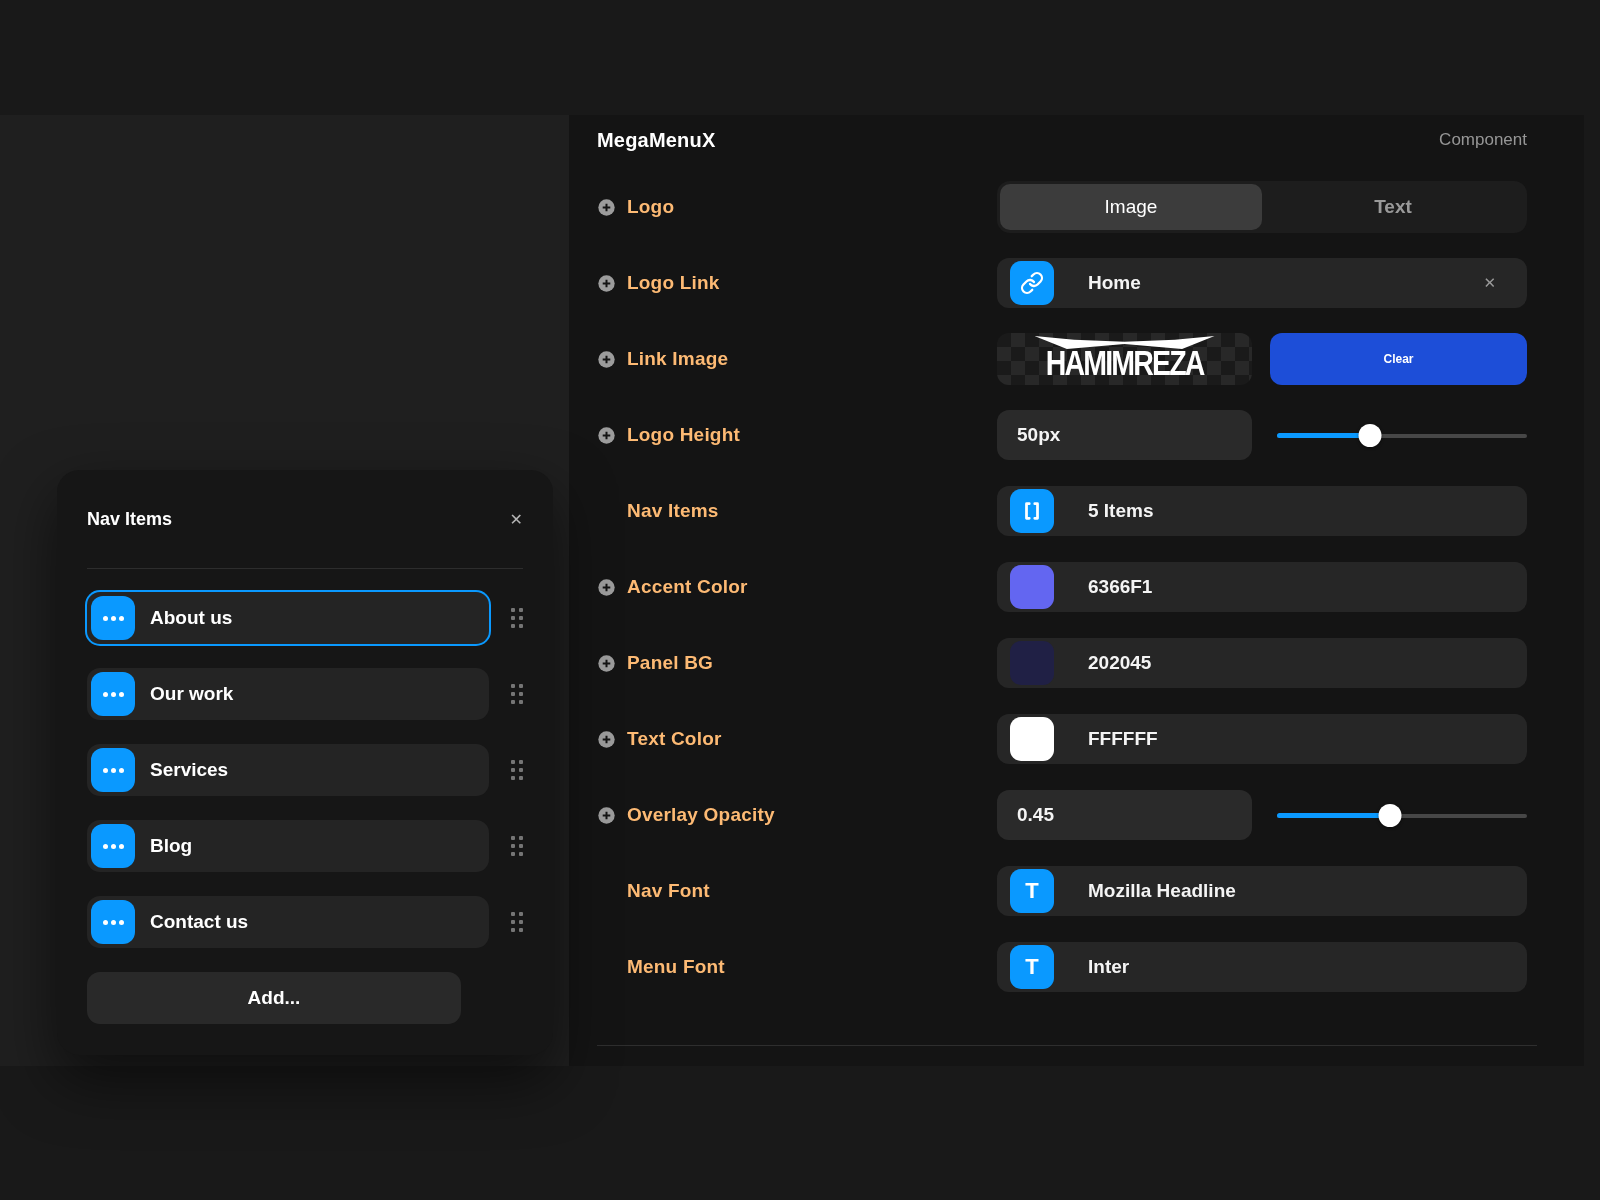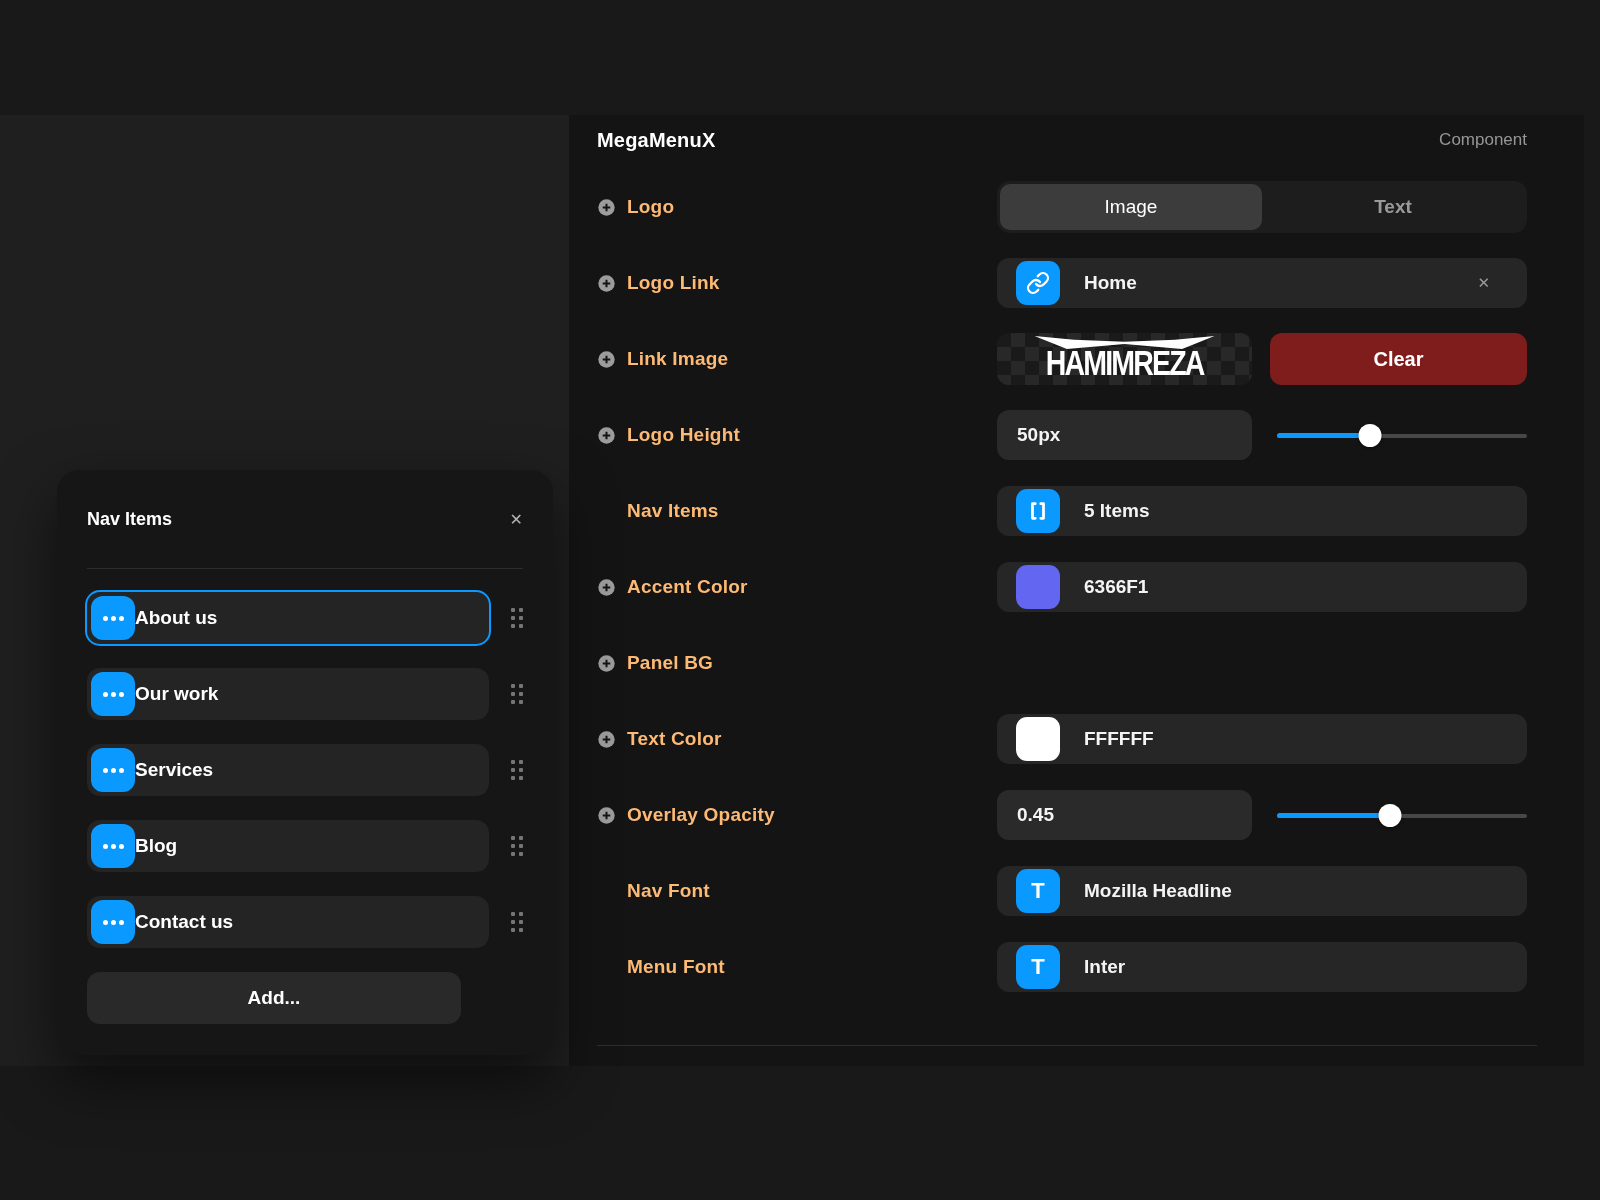--- a/index.html
+++ b/index.html
@@ -45,21 +45,21 @@
   }
   .seg-opt {
     display:flex; align-items:center; justify-content:center;
     font-size:19px; font-weight:600; color:#9a9a9a; border-radius:10px;
   }
   .seg-opt.selected { background:#3c3c3c; color:#ffffff; font-weight:400; }
 
   
   .field {
     height:50px; background:#262626; border-radius:12px;
-    display:flex; align-items:center; gap:24px; padding:19px;
+    display:flex; align-items:center; gap:34px; padding:13px;
   }
   .field-icon {
     width:44px; height:44px; flex:0 0 44px; border-radius:11px;
     background:#0a99ff; color:#ffffff;
     display:flex; align-items:center; justify-content:center;
   }
   .field-icon.t-glyph { font-size:22px; font-weight:800; }
   .field-text { color:#f4f4f4; font-size:19px; font-weight:600; }
   .field-clear { margin-left:auto; padding-right:18px; color:#9a9a9a; font-size:15px; }
   .swatch { width:44px; height:44px; flex:0 0 44px; border-radius:11px; }
@@ -75,23 +75,23 @@
   .logo-mark { position:relative; display:flex; flex-direction:column; align-items:center; }
   .logo-wing {
     width:180px; height:13px; background:#ffffff; margin-bottom:-3px;
     clip-path:polygon(0 0, 22% 28%, 50% 45%, 78% 28%, 100% 0, 82% 100%, 50% 62%, 18% 100%);
   }
   .logo-word {
     color:#ffffff; font-weight:800; font-size:31px; letter-spacing:-2px;
     transform:scaleY(1.12) scaleX(.92); white-space:nowrap;
   }
   .btn {
-    flex:1; height:52px; background:#7f1d1d; border-radius:12px;
+    flex:1; height:52px; background:#1d4ed8; border-radius:12px;
     display:flex; align-items:center; justify-content:center;
-    color:#ffffff; font-size:20px; font-weight:600;
+    color:#ffffff; font-size:12px; font-weight:600;
   }
 
   
   .slider-ctl { display:grid; grid-template-columns:255px 1fr; gap:25px; align-items:center; }
   .num-input {
     height:50px; background:#2a2a2a; border-radius:12px;
     display:flex; align-items:center; padding-left:20px;
     color:#f4f4f4; font-size:19px; font-weight:600;
   }
   .slider { position:relative; height:23px; }
@@ -111,21 +111,21 @@
     box-shadow:0 24px 60px rgba(0,0,0,.55);
     padding:0 30px;
   }
   .popover-header { height:99px; display:flex; align-items:center; justify-content:space-between; border-bottom:1px solid #2d2d2d; }
   .popover-title { color:#ffffff; font-size:18px; font-weight:700; }
   .popover-close { color:#b5b5b5; font-size:16px; }
   .nav-list { margin-top:23px; }
   .item-row { display:flex; align-items:center; gap:22px; margin-bottom:24px; }
   .nav-item {
     width:402px; height:52px; background:#242424; border-radius:13px;
-    display:flex; align-items:center; padding:4px;
+    display:flex; align-items:center; gap:15px; padding:4px;
   }
   .nav-item.selected { box-shadow:0 0 0 2px #0a99ff; }
   .item-icon {
     width:44px; height:44px; flex:0 0 44px; border-radius:12px; background:#0a99ff;
     display:flex; align-items:center; justify-content:center; gap:3px;
   }
   .item-icon i { width:5px; height:5px; border-radius:50%; background:#ffffff; }
   .item-label { color:#ffffff; font-size:19px; font-weight:600; }
   .drag {
     display:grid; grid-template-columns:repeat(2,4px); grid-auto-rows:4px; gap:4px;
@@ -253,20 +253,24 @@
     </div>
 
     <div class="prop-row">
       <div class="row-label">
         <svg class="plus-ico" viewBox="0 0 20 20">
             <circle cx="10" cy="10" r="8.6" fill="#9c9c9c"></circle>
             <path d="M10 6v8M6 10h8" stroke="#141414" stroke-width="2.1"></path>
           </svg>
         <span>Panel BG</span>
       </div>
+      <div class="field">
+        <span class="swatch" style="background: rgb(32, 32, 69);"></span>
+        <span class="field-text">202045</span>
+      </div>
     </div>
 
     <div class="prop-row">
       <div class="row-label">
         <svg class="plus-ico" viewBox="0 0 20 20">
             <circle cx="10" cy="10" r="8.6" fill="#9c9c9c"></circle>
             <path d="M10 6v8M6 10h8" stroke="#141414" stroke-width="2.1"></path>
           </svg>
         <span>Text Color</span>
       </div>

